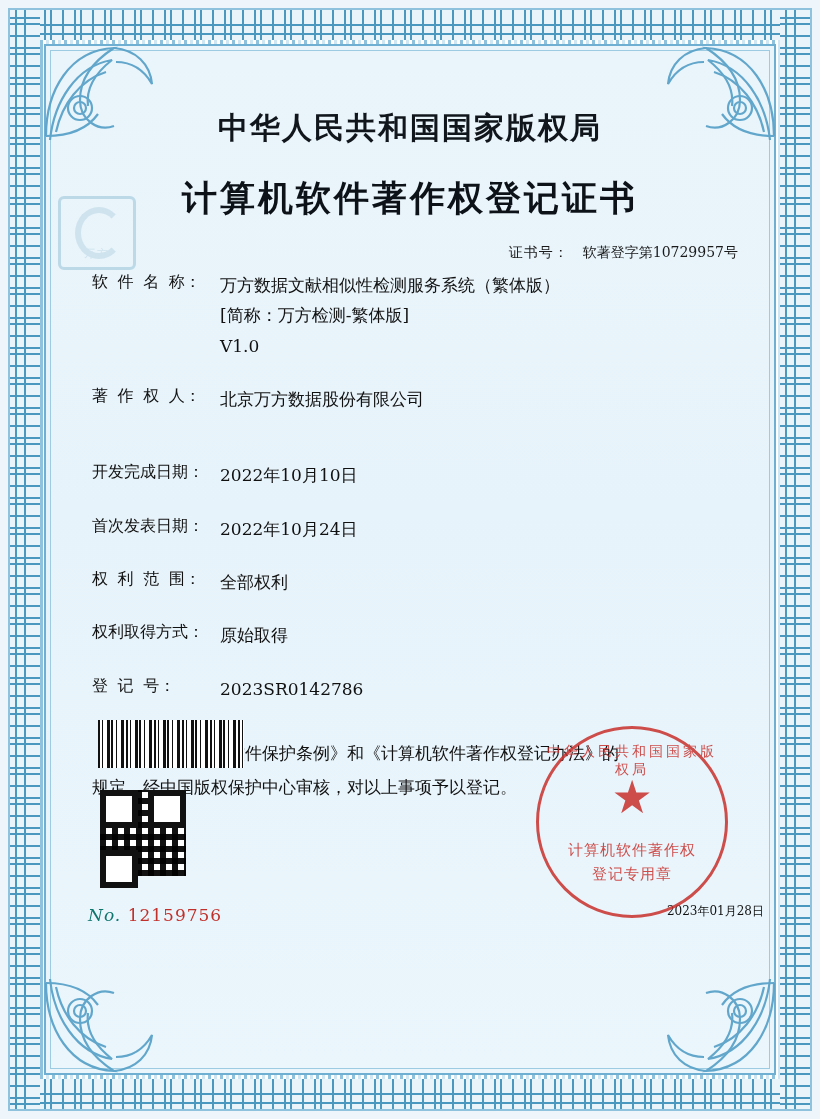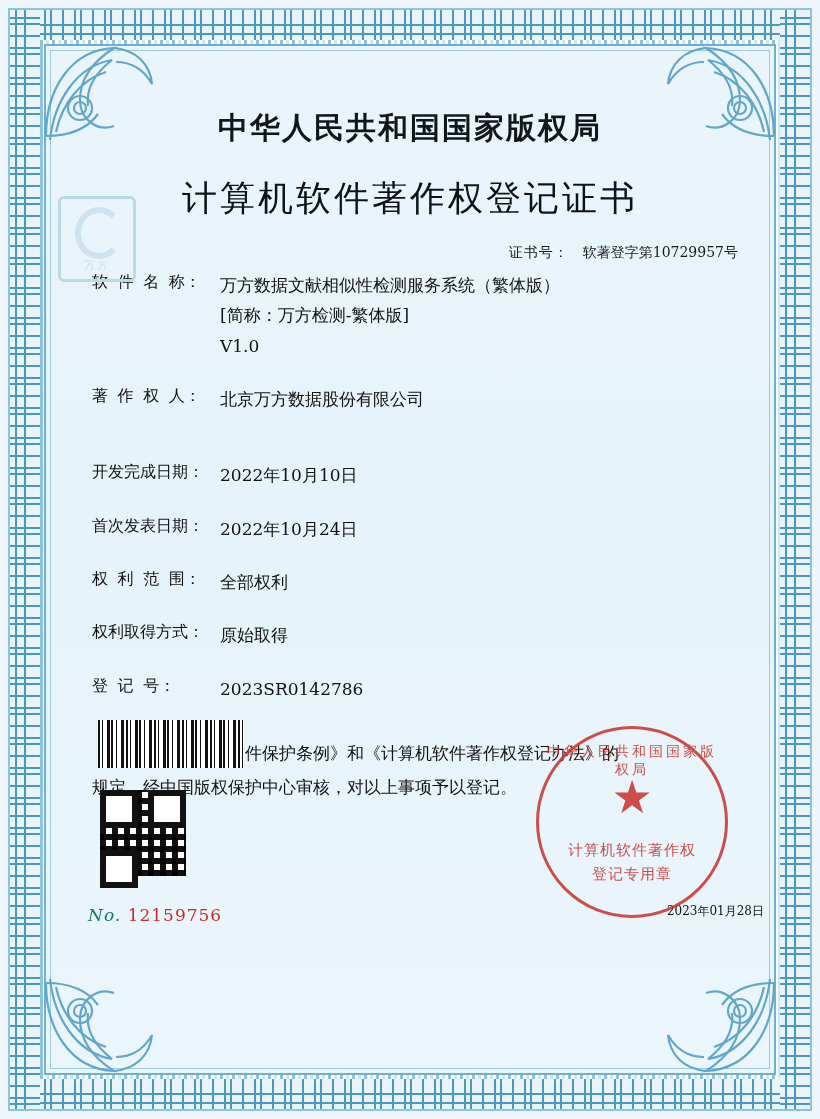--- a/index.html
+++ b/index.html
@@ -93,21 +93,21 @@
     font-family:"DejaVu Serif", serif;
     font-weight:bold;
     font-size:30px;
     letter-spacing:2px;
     color:#10161c;
     margin-top:48px;
   }
   .title2{
     text-align:center;
     font-family:"DejaVu Serif", serif;
-    font-weight:normal;
+    font-weight:bold;
     font-size:35px;
     letter-spacing:3px;
     color:#0c1218;
     margin-top:26px;
   }
 
   .certno{
     text-align:right;
     font-size:14px;
     color:#1a1a1a;
@@ -156,21 +156,21 @@
     font-family:"DejaVu Serif", serif;
     color:#111;
     line-height:2.0;
   }
   .para .indent{display:inline-block;width:34px;}
 
   
   .logo-wm{
     position:absolute;
     left:58px;top:196px;
-    width:78px;height:86px;
+    width:78px;height:74px;
     border:3px solid #bcd9e8;
     border-radius:6px;
     color:#cfe3ee;
     font-size:11px;
     letter-spacing:2px;
     display:flex;align-items:flex-end;justify-content:center;
     padding-bottom:6px;
     box-sizing:border-box;
     font-family:"DejaVu Sans", sans-serif;
   }

